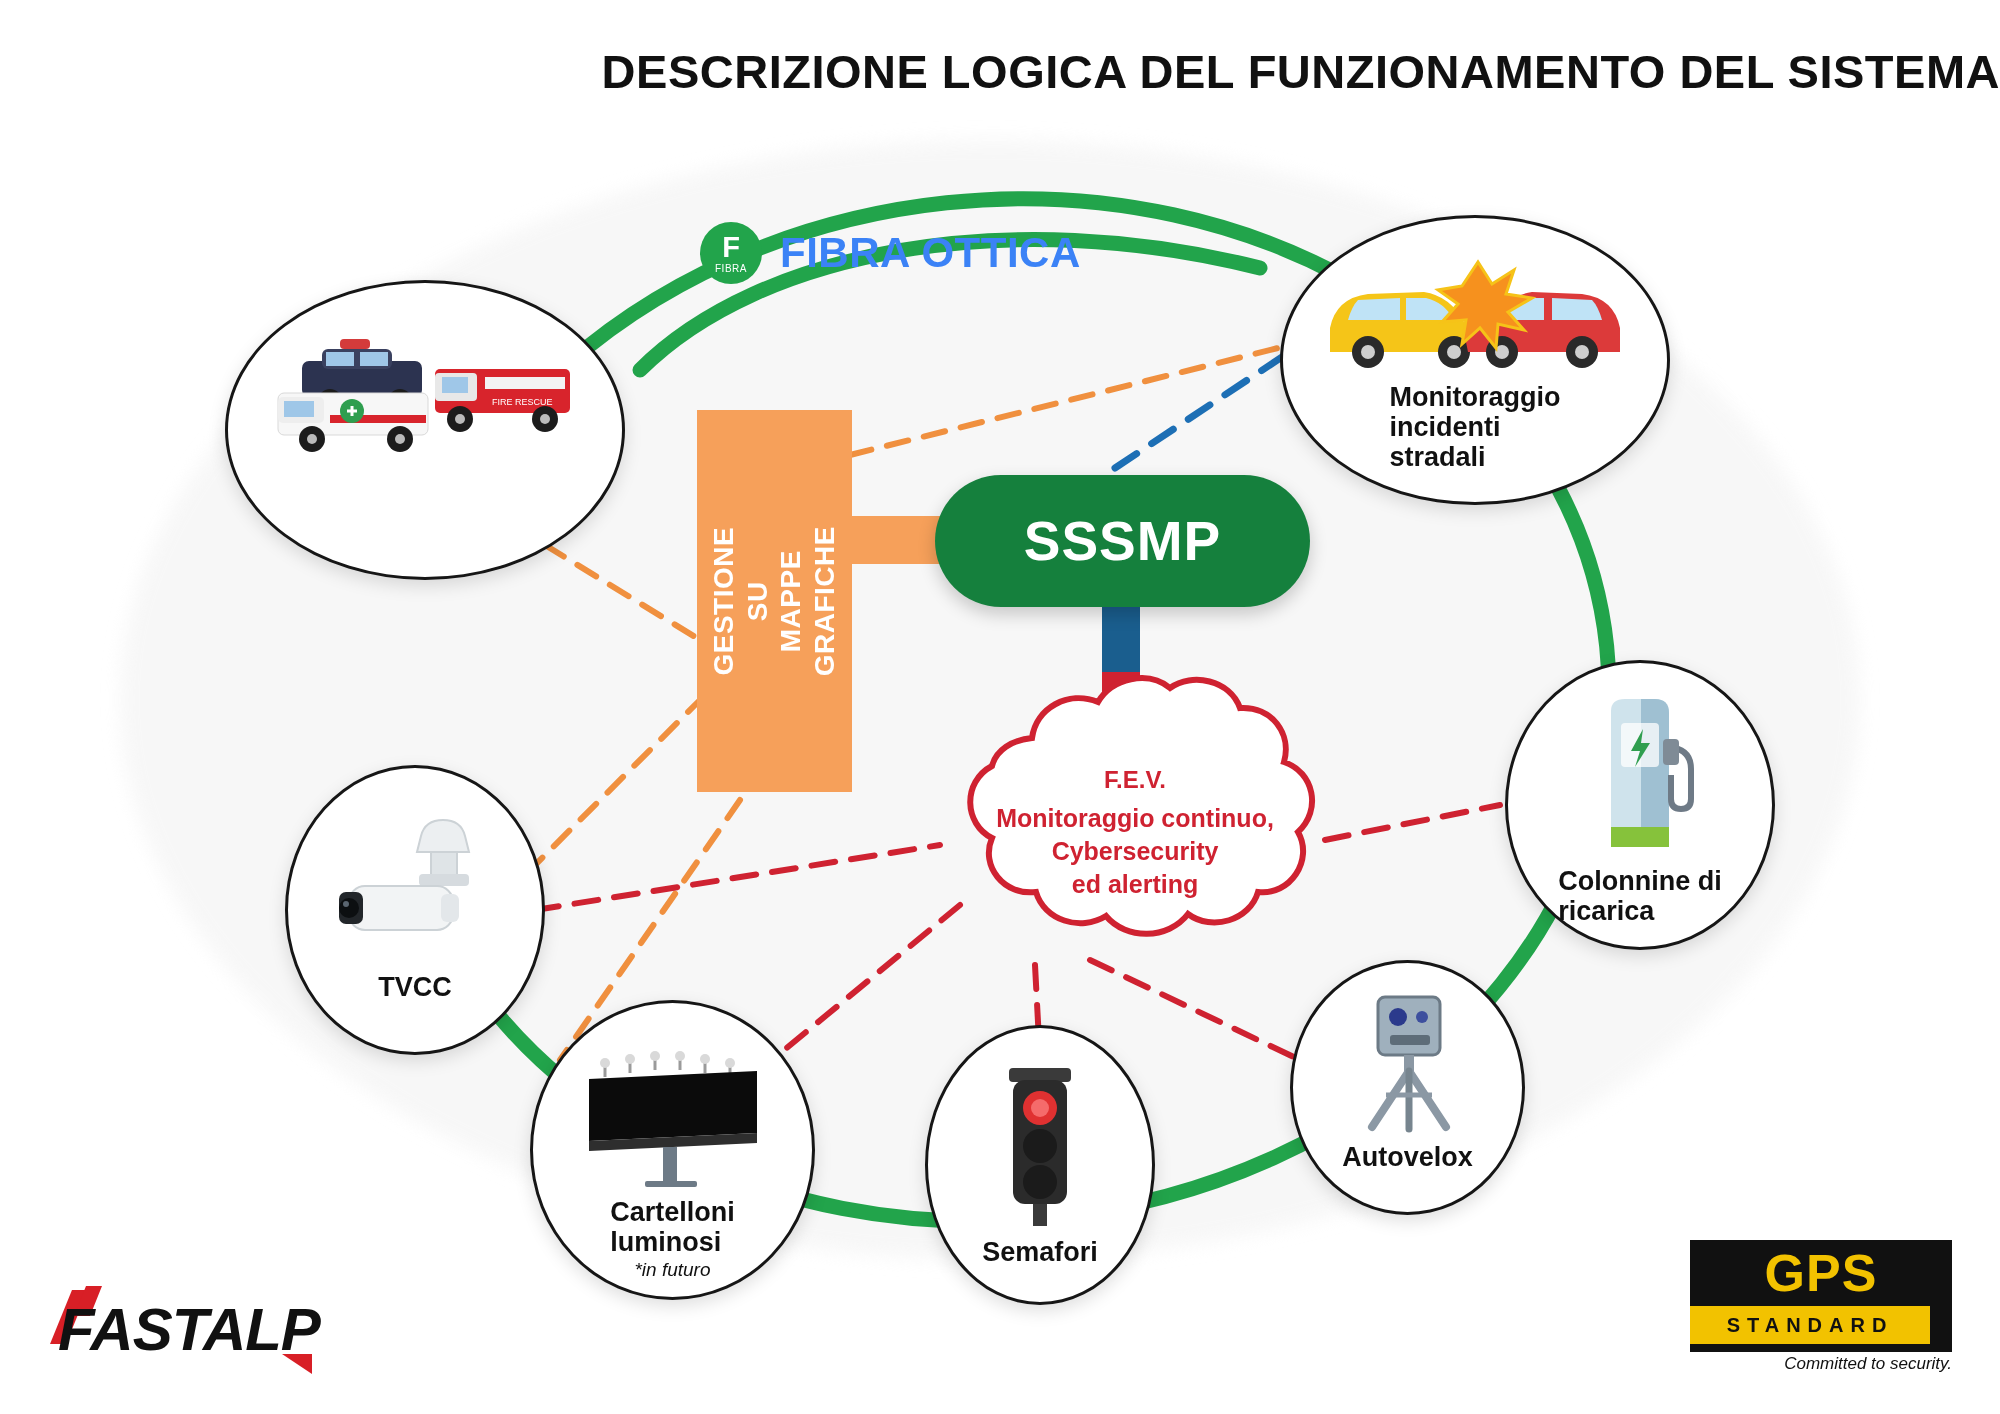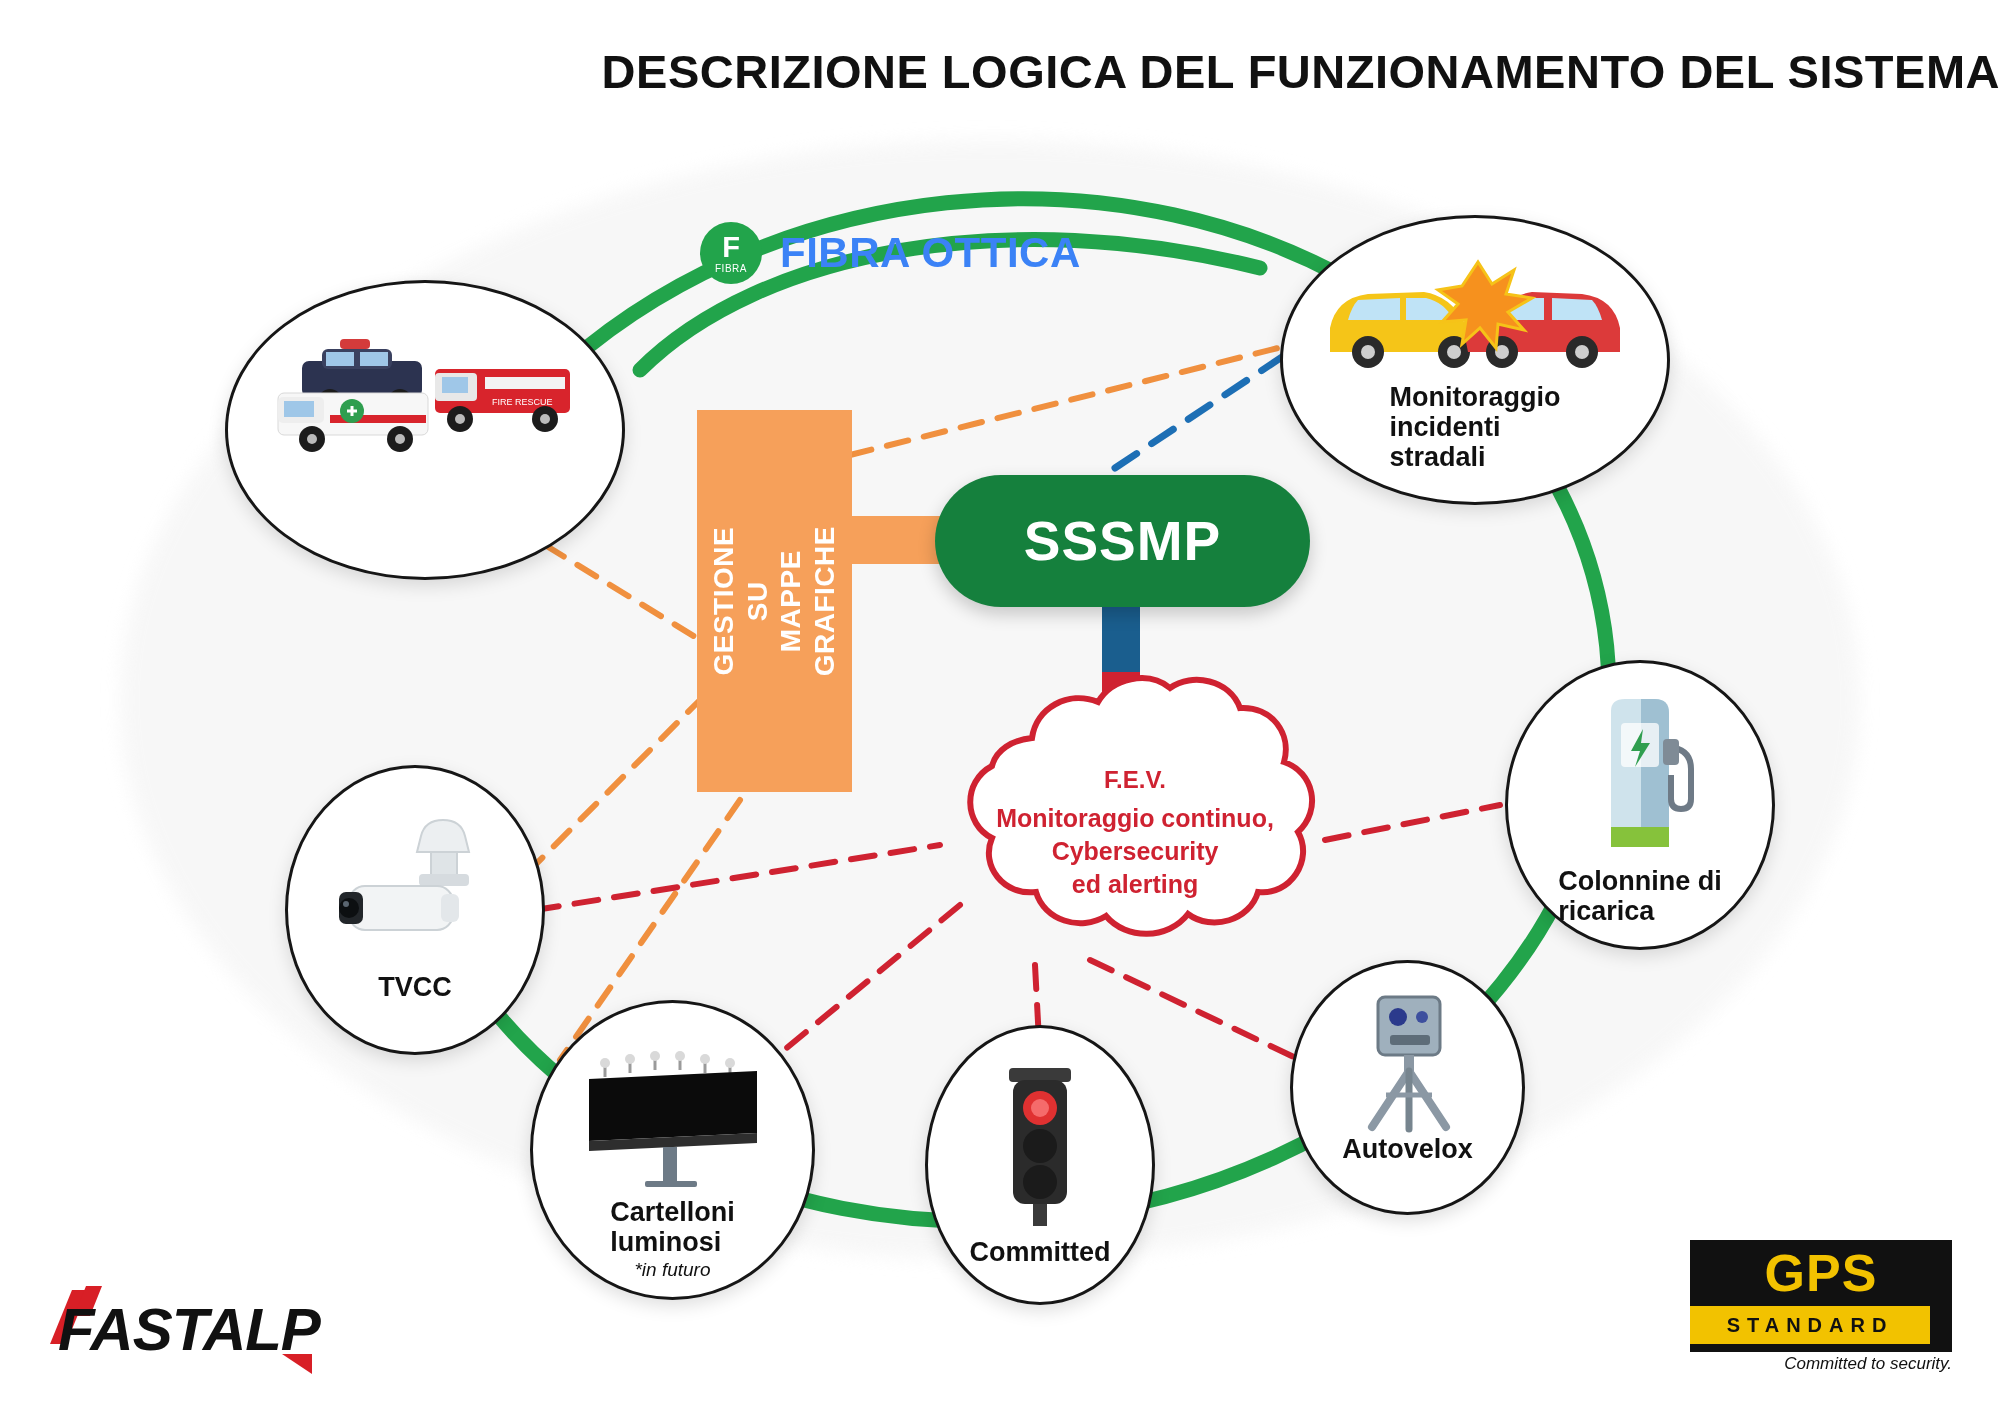--- a/index.html
+++ b/index.html
@@ -317,36 +317,36 @@
         <circle cx="60" cy="28" r="9" fill="#2b3a8c"></circle>
         <circle cx="84" cy="28" r="6" fill="#3d4f9e"></circle>
         <rect x="52" y="46" width="40" height="10" rx="3" fill="#5e6d79"></rect>
         <rect x="66" y="66" width="10" height="18" fill="#8b98a4"></rect>
         <path d="M71,82 L34,138" stroke="#8b98a4" stroke-width="8" stroke-linecap="round"></path>
         <path d="M71,82 L108,138" stroke="#8b98a4" stroke-width="8" stroke-linecap="round"></path>
         <path d="M71,82 L71,140" stroke="#77858f" stroke-width="7" stroke-linecap="round"></path>
         <path d="M48,106 L94,106" stroke="#8b98a4" stroke-width="5"></path>
       </svg>
     </div>
-    <div class="label" style="margin-top:0;">Autovelox</div>
+    <div class="label" style="margin-top:8px;">Autovelox</div>
   </div>
 
   <div class="node" style="left:925px;top:1025px;width:230px;height:280px;padding-top:34px;">
     <div class="art" style="width:110px;height:165px;">
       <svg viewBox="0 0 110 165" width="110" height="165">
         <rect x="24" y="6" width="62" height="14" rx="4" fill="#3a3a3a"></rect>
         <rect x="28" y="18" width="54" height="124" rx="12" fill="#2b2b2b"></rect>
         <circle cx="55" cy="46" r="17" fill="#e03131"></circle>
         <circle cx="55" cy="46" r="9" fill="#f56b6b"></circle>
         <circle cx="55" cy="84" r="17" fill="#1b1b1b"></circle>
         <circle cx="55" cy="120" r="17" fill="#1b1b1b"></circle>
         <rect x="48" y="142" width="14" height="22" fill="#3a3a3a"></rect>
       </svg>
     </div>
-    <div class="label" style="margin-top:10px;">Committed</div>
+    <div class="label" style="margin-top:10px;">Semafori</div>
   </div>
 
   <div class="node" style="left:285px;top:765px;width:260px;height:290px;padding-top:40px;">
     <div class="art" style="width:185px;height:150px;">
       <svg viewBox="0 0 185 150" width="185" height="150">
         <path d="M120,12 q18,0 22,16 l4,16 l-52,0 l4,-16 q4,-16 22,-16z" fill="#eceff1" stroke="#ccd2d6" stroke-width="2"></path>
         <rect x="108" y="44" width="26" height="24" fill="#dfe4e7" stroke="#ccd2d6" stroke-width="2"></rect>
         <rect x="96" y="66" width="50" height="12" rx="4" fill="#d6dbdf"></rect>
         <rect x="26" y="78" width="104" height="44" rx="16" fill="#f2f4f5" stroke="#ccd2d6" stroke-width="2"></rect>
         <rect x="16" y="84" width="24" height="32" rx="7" fill="#22262a"></rect>

